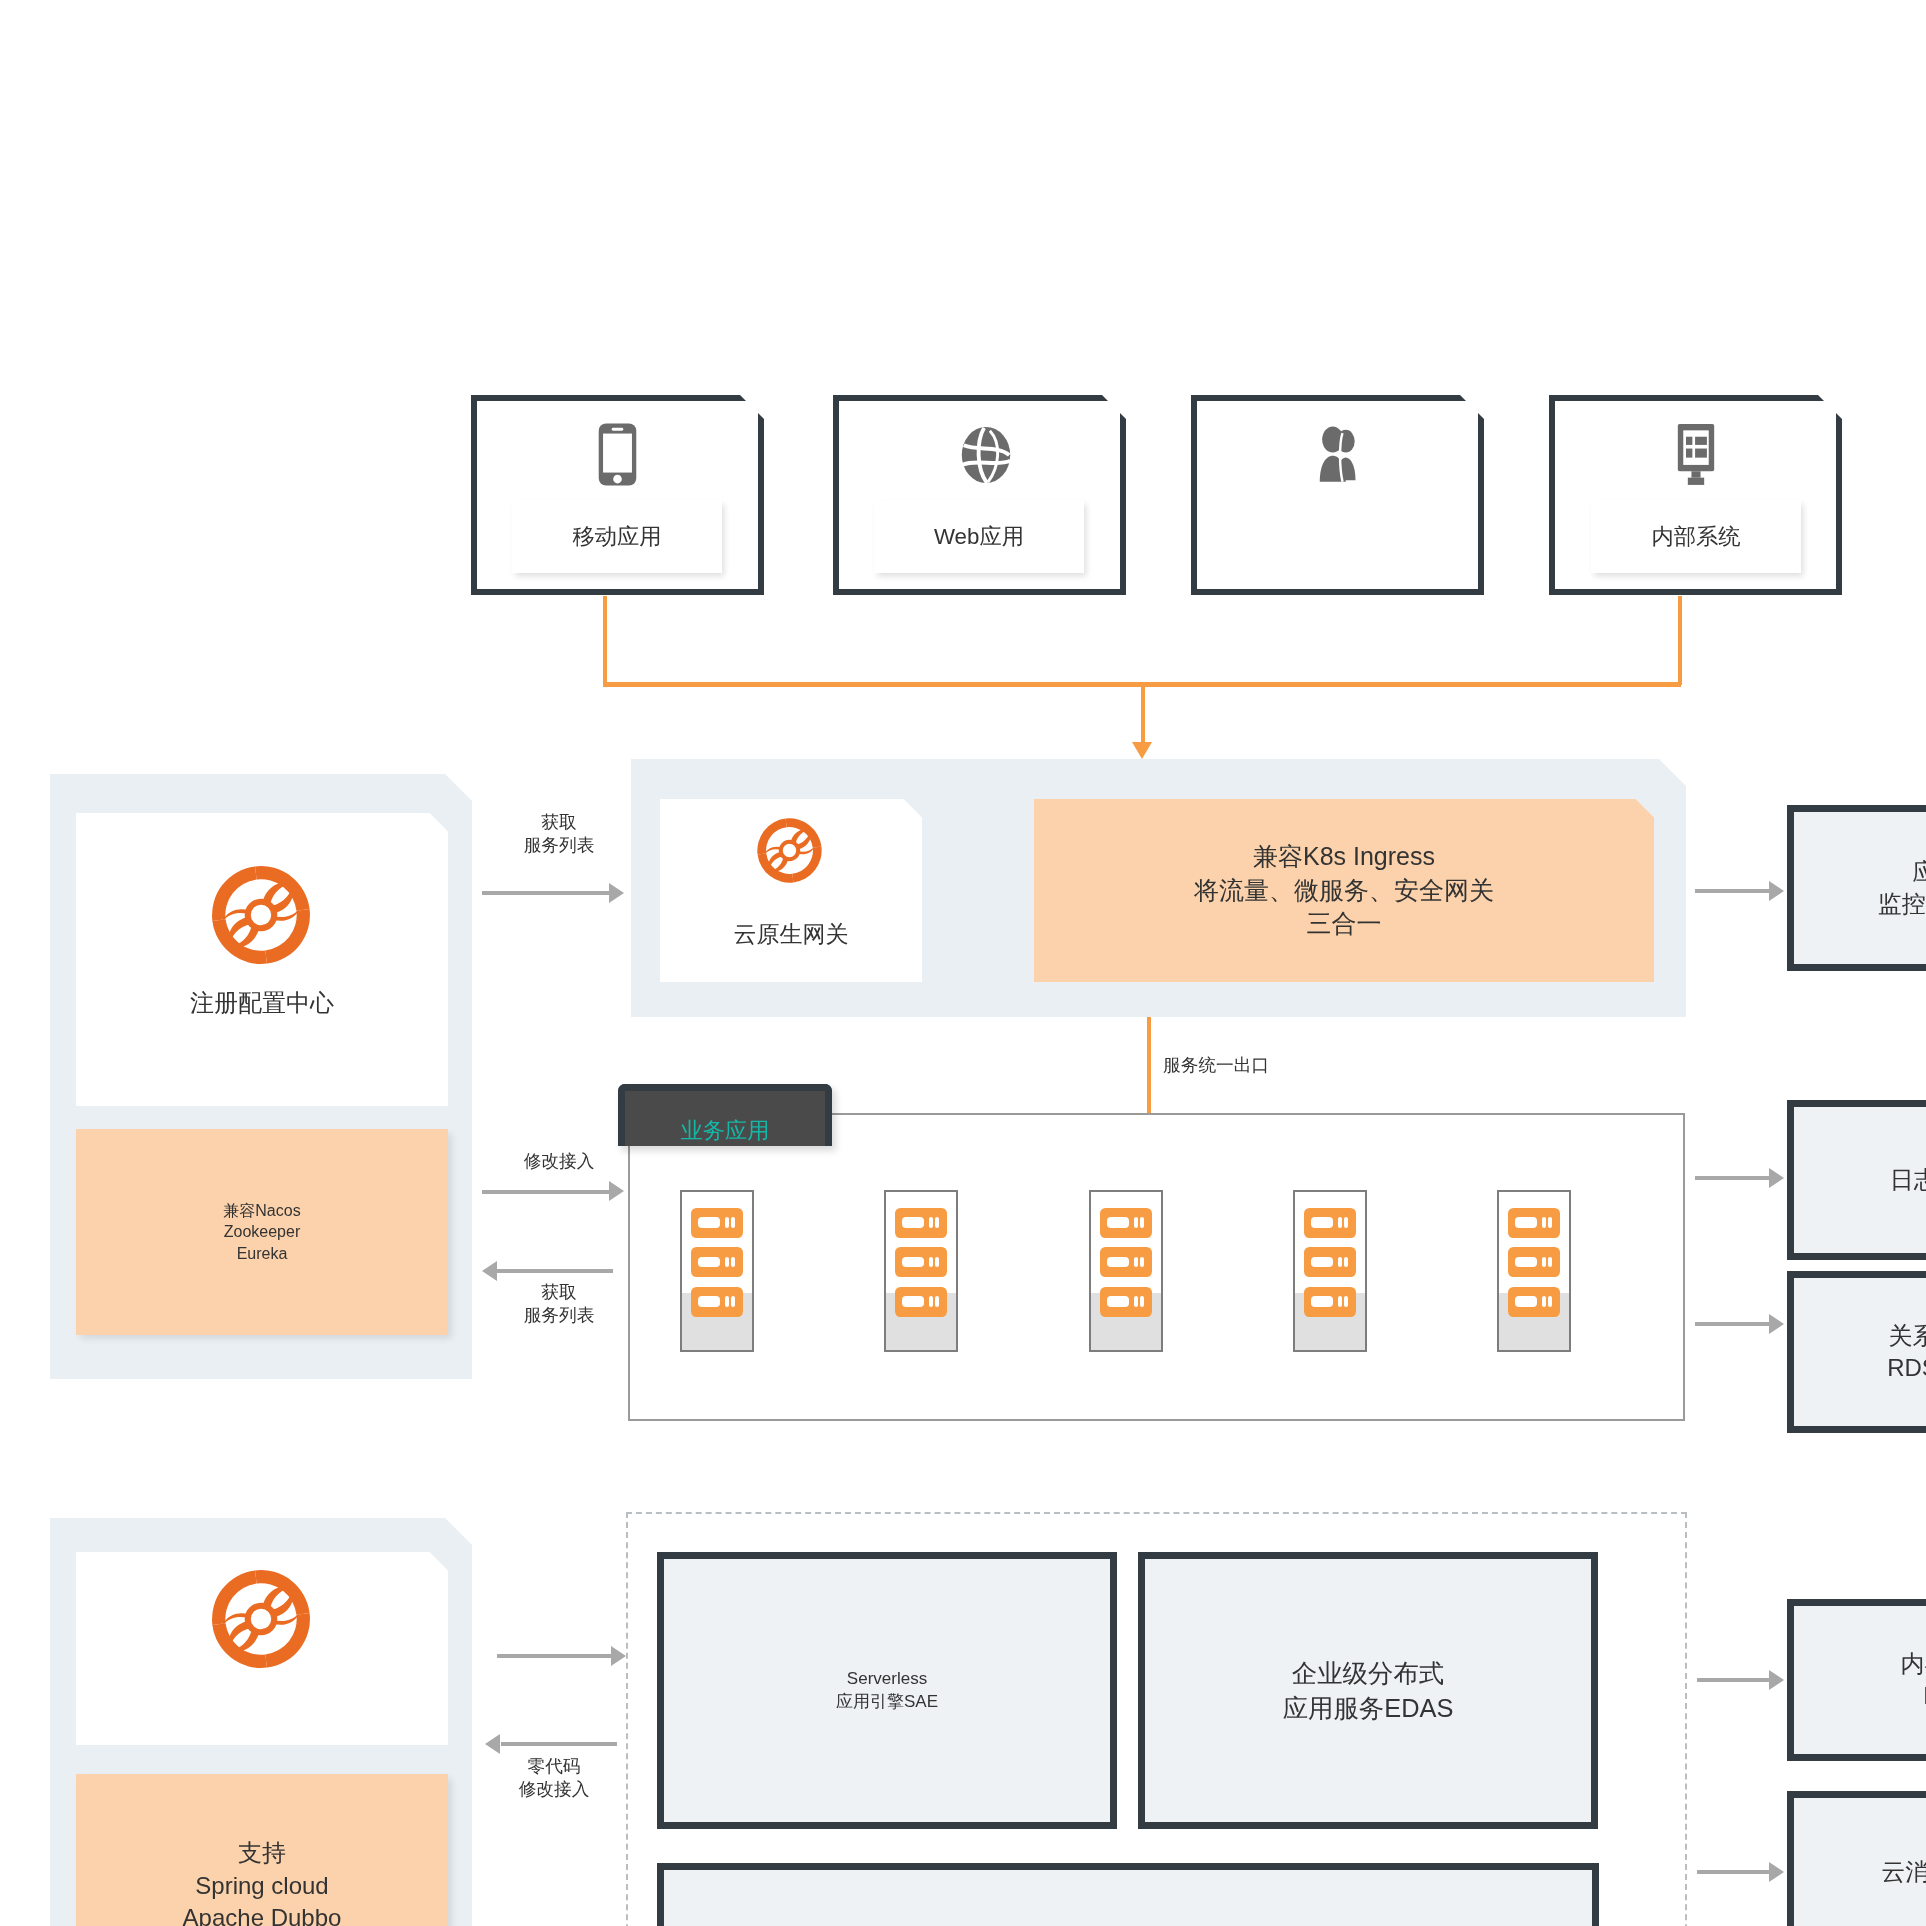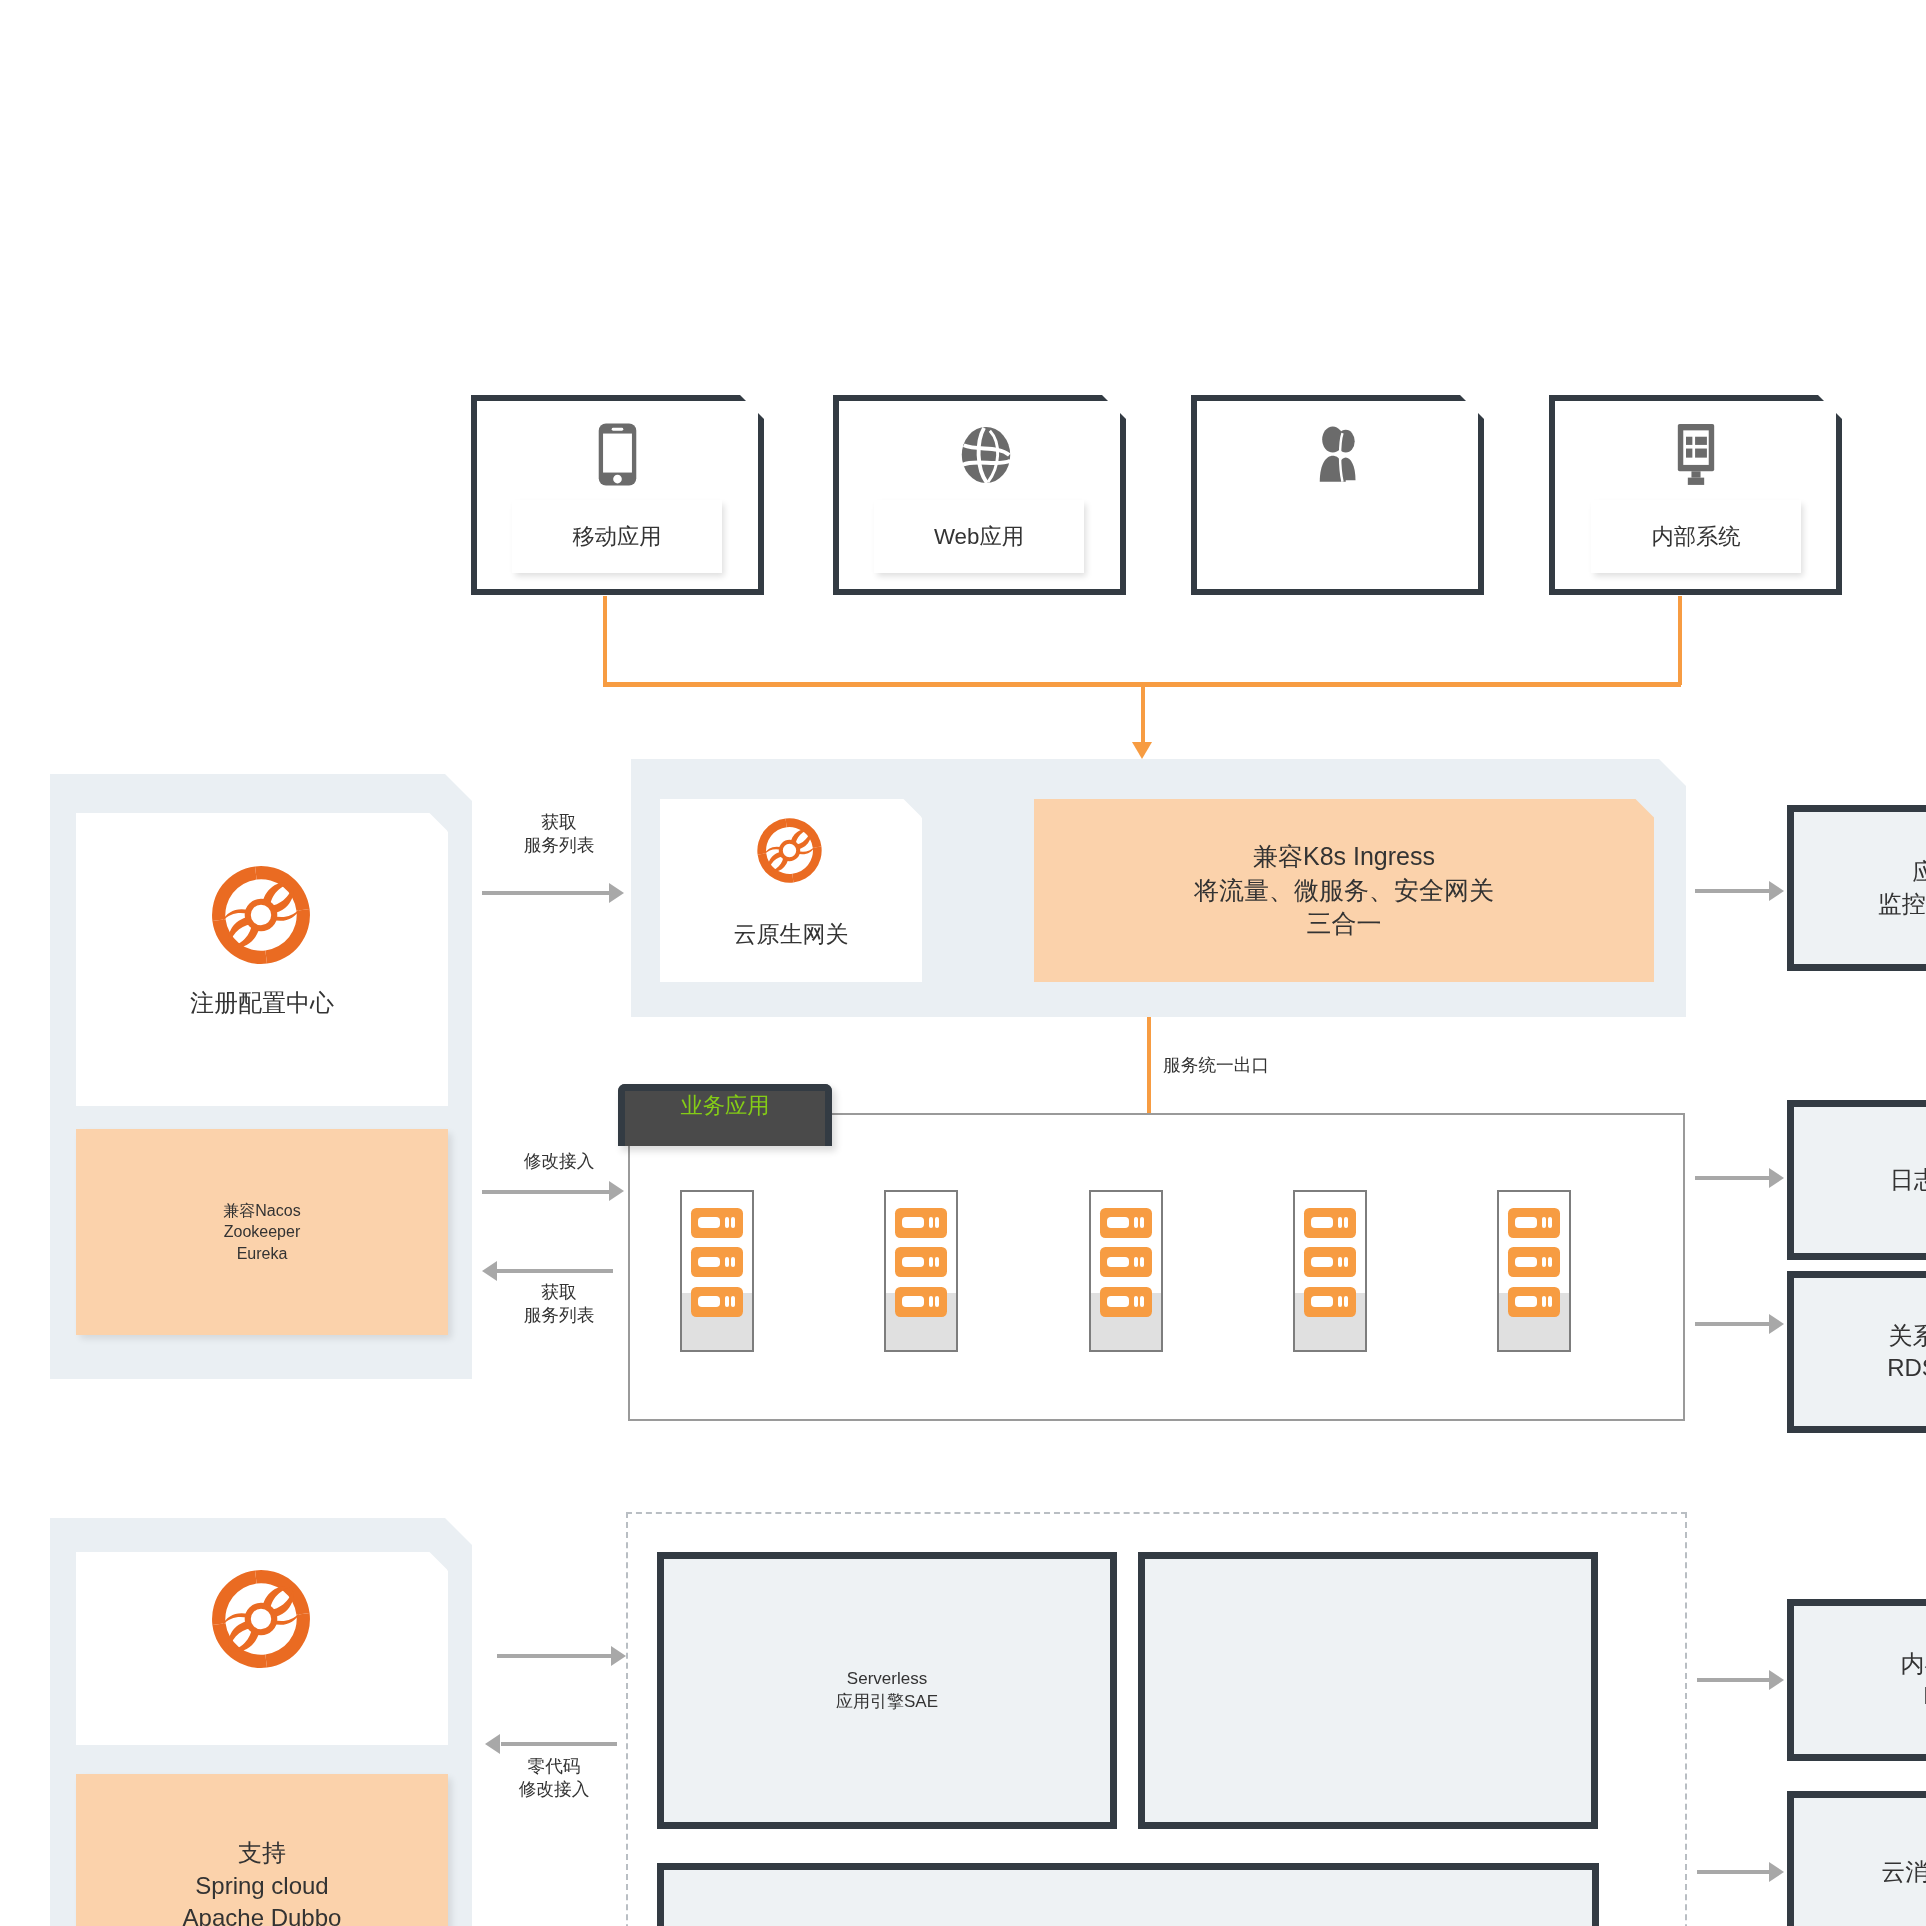--- a/index.html
+++ b/index.html
@@ -93,23 +93,23 @@
   
   .darktab{
     position:absolute;
     background:#4a4a4a;
     border-top:7.7px solid #333b43;
     border-left:7.7px solid #333b43;
     border-right:7.7px solid #333b43;
     box-sizing:border-box;
     border-top-left-radius:7px;
     border-top-right-radius:7px;
-    color:#84cc16;
+    color:#14b8a6;
     display:flex;
-    align-items:flex-start;
+    align-items:flex-end;
     justify-content:center;
     font-size:22.3px;
     box-shadow:3.9px 4.6px 7px rgba(0,0,0,0.14);
   }
 
   
   .appframe{
     position:absolute;
     border:2.7px solid #9a9a9a;
     background:#ffffff;
@@ -497,20 +497,22 @@
   <div class="small-label" style="left:473px;top:1755px;width:162px;">零代码
 修改接入</div>
 
   <div class="dashed" style="left:626px;top:1512px;width:1061px;height:539px;"></div>
 
   <div class="foldcard lite" style="left:657px;top:1552px;width:460px;height:277px;clip-path:none;"></div>
   <div class="ctext" style="left:657px;top:1552px;width:460px;height:277px;font-size:17px;">Serverless
 应用引擎SAE</div>
 
   <div class="foldcard lite" style="left:1138px;top:1552px;width:460px;height:277px;clip-path:none;"></div>
+  <div class="ctext" style="left:1138px;top:1552px;width:460px;height:277px;font-size:25.4px;">企业级分布式
+应用服务EDAS</div>
 
   <div class="foldcard lite" style="left:657px;top:1863px;width:942px;height:231px;clip-path:none;"></div>
   <div class="ctext" style="left:657px;top:1863px;width:942px;height:231px;font-size:26px;">容器服务</div>
 
   <div class="ar-line" style="left:1697px;top:1678px;width:73px;height:4.2px;"></div>
   <div class="ar-head-r" style="left:1769px;top:1670px;"></div>
 
   <div class="ar-line" style="left:1697px;top:1870px;width:73px;height:4.2px;"></div>
   <div class="ar-head-r" style="left:1769px;top:1862px;"></div>
 

